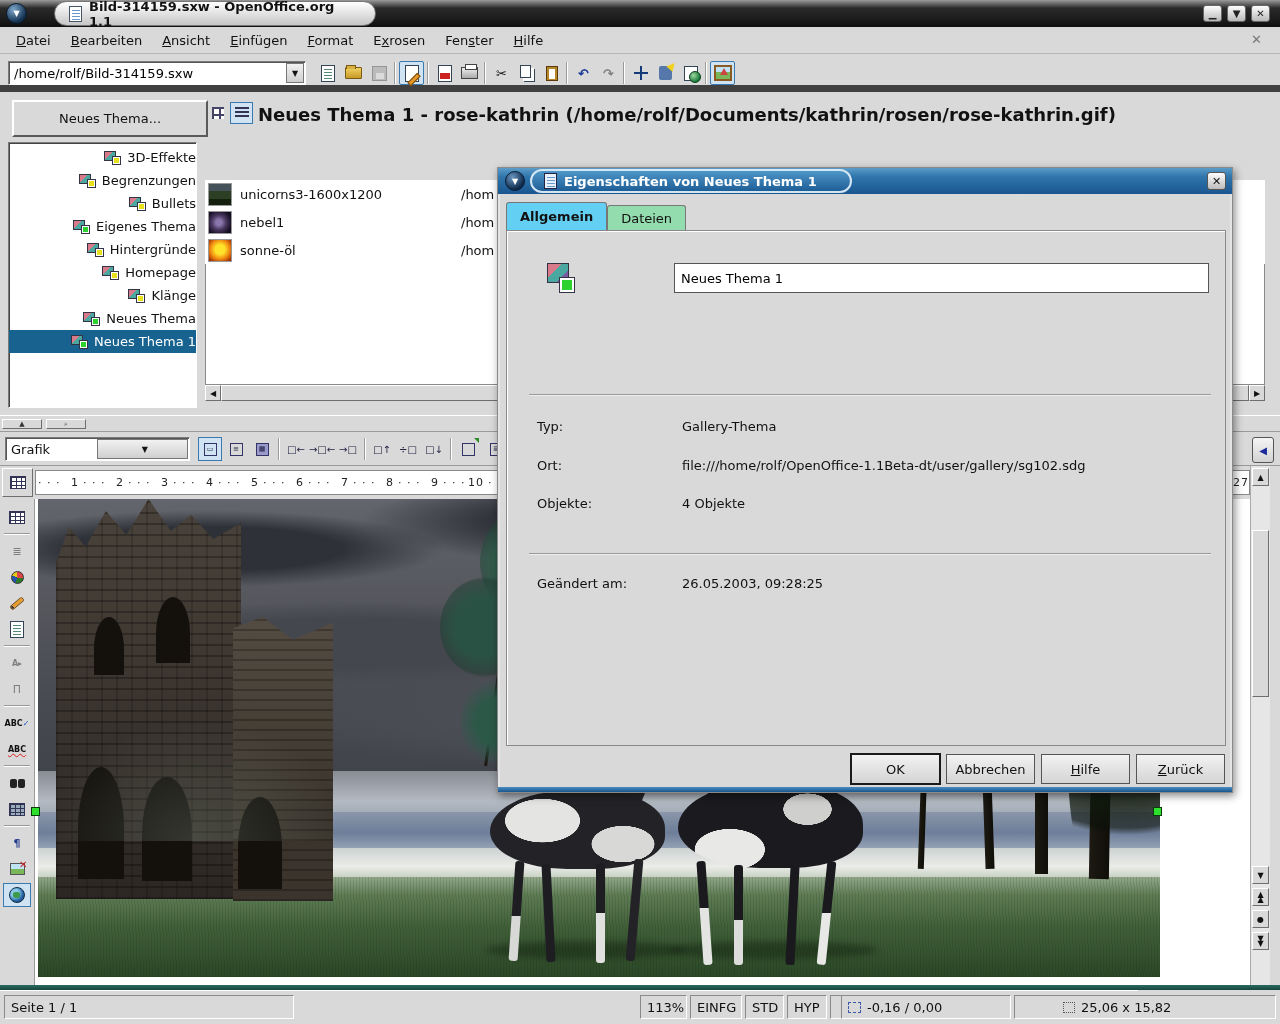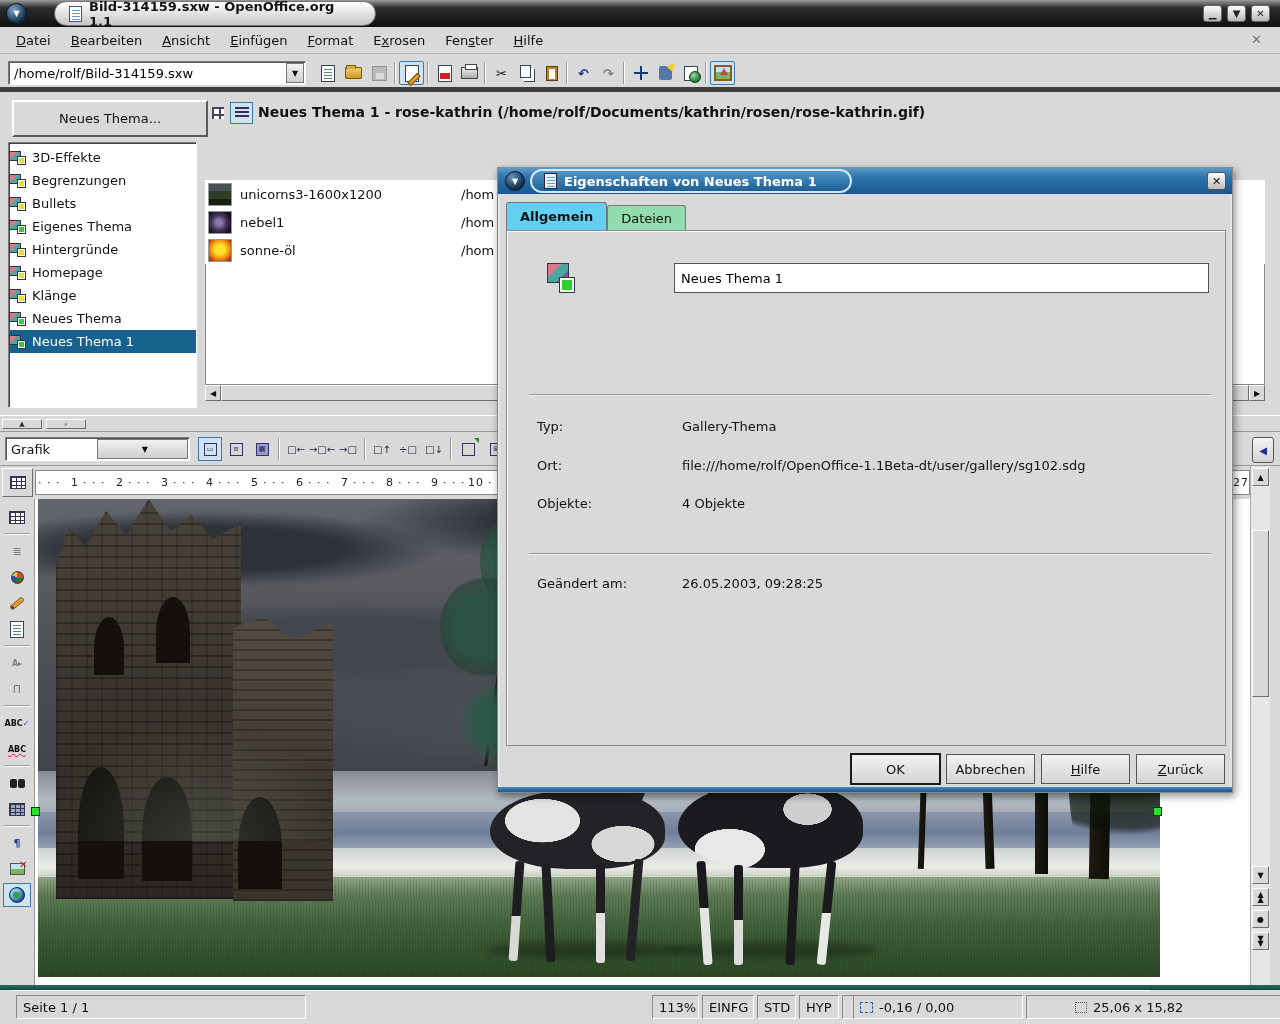--- a/index.html
+++ b/index.html
@@ -36,21 +36,21 @@
      box-shadow:0 3px 0 #69c, 0 6px 0 #69c, 0 9px 0 #69c; background:#69c; }
 
   
   .menubar { left:0; top:27px; width:1280px; height:27px; background:var(--ui);
     border-bottom:1px solid #b5b5b5; display:flex; align-items:center; padding-left:6px; }
   .menu-item { padding:4px 10px; }
   .menubar .close-x { position:absolute; right:18px; top:5px; color:#777; font-weight:bold; font-size:13px; }
 
   
   .funcbar { left:0; top:54px; width:1280px; height:38px; background:var(--ui);
-    border-bottom:5px solid #404040; }
+    border-bottom:7px solid #404040; }
   .urlbox { left:8px; top:7px; width:298px; height:24px; background:#fff;
     border:1px solid #7a7a7a; border-right-color:#fff; border-bottom-color:#fff;
     box-shadow:inset 1px 1px 0 #555; display:flex; align-items:center; }
   .urlbox input { flex:1; border:0; outline:0; font:13px "DejaVu Sans",sans-serif; padding-left:5px; background:transparent; }
   .combo-arrow { width:18px; height:20px; margin:1px; background:linear-gradient(180deg,#f2f2f2,#cfcfcf);
     border:1px solid #777; display:flex; align-items:center; justify-content:center; font-size:8px; }
   .ic { width:25px; height:24px; display:flex; align-items:center; justify-content:center;
         font-size:13px; position:absolute; top:7px; }
   .ic.active { border:1px solid #3a7ab0; background:#cfe3f2; border-radius:2px; }
   .ic.dis { filter:grayscale(1); opacity:.45; }
@@ -91,40 +91,40 @@
      border-right:4px solid transparent; border-bottom:7px solid #c44; }
 
   
   .gallery { left:0; top:92px; width:1280px; height:323px; background:var(--ui); }
   .nt-btn { left:12px; top:8px; width:196px; height:37px; font-size:13px;
      display:flex; align-items:center; justify-content:center;
      background:var(--ui); border:2px solid; border-color:#fff #5a5a5a #5a5a5a #fff; }
   .themelist { left:8px; top:50px; width:189px; height:266px; background:#fff;
      border:1px solid #7a7a7a; border-right-color:#fff; border-bottom-color:#fff;
      box-shadow:inset 1px 1px 0 #444; padding-top:3px; }
-  .theme-row { display:flex; align-items:center; gap:6px; height:23px; padding-left:0; }
+  .theme-row { display:flex; align-items:center; gap:6px; height:23px; padding-left:12px;justify-content:flex-end; }
   .theme-row.sel { background:var(--sel); color:#fff; }
   .ticon { width:17px; height:14px; position:relative; flex:0 0 17px; }
   .ticon .bk { position:absolute; left:0; top:0; width:12px; height:10px; border:1px solid #334;
      background:linear-gradient(135deg,#d87a8a 0 40%,#4aa8a0 40%); }
   .ticon .fr { position:absolute; right:0; bottom:0; width:9px; height:9px; border:1px solid #334; background:#fff; }
   .ticon .fr i { position:absolute; left:1px; top:1px; width:5px; height:5px; display:block; }
   .ticon.yellow .fr i { background:#e8e11a; }
   .ticon.green .fr i { background:#2ed22e; }
 
   .viewbtn { top:10px; width:23px; height:22px; display:flex; align-items:center; justify-content:center; }
   .viewbtn.active { border:1px solid #3a7ab0; background:#cfe3f2; }
   .i-grid { width:12px; height:12px; background:
      conic-gradient(#fff 0 0) padding-box,#446 ; position:relative; }
   .i-grid::before { content:""; position:absolute; inset:0;
      background:linear-gradient(#446 2px,transparent 2px) 0 0/100% 7px,
                 linear-gradient(90deg,#446 2px,transparent 2px) 0 0/7px 100%; }
   .i-list { width:14px; height:12px;
      background:linear-gradient(#335 2px,transparent 2px) 0 0/100% 4px; }
-  .gal-title { left:258px; top:12px; font-weight:bold; font-size:14px; }
+  .gal-title { left:258px; top:12px; font-weight:bold; font-size:18px; }
 
   .gtable-head { left:205px; top:38px; width:1060px; height:22px; display:flex; }
   .gth { display:flex; align-items:center; justify-content:center; font-size:13px; }
   .grow { position:absolute; left:205px; width:1060px; height:28px; display:flex; align-items:center; background:#fff; }
   .grow.sel { background:var(--sel); color:#fff; }
   .grow .thumb { width:24px; height:23px; border:1px solid #999; margin:0 8px 0 3px; flex:0 0 24px; }
   .grow .title { width:215px; }
   .grow .path  { padding-left:6px; }
   .t0 { background:radial-gradient(circle at 40% 40%, #cfd4c2 0 15%, transparent 16%),
         radial-gradient(circle at 65% 60%, #b8c0a8 0 18%, transparent 19%), #f1f1e8; }
@@ -242,21 +242,21 @@
   .handle { width:9px; height:9px; background:var(--handle,#2ee02e); border:1px solid #0a3a0a; position:absolute; z-index:5; }
 
   
   .vscroll { left:1250px; top:466px; width:20px; height:519px; background:#e6e6e6; border-left:1px solid #aaa; }
   .vs-btn { left:1px; width:17px; height:18px; font-size:8px; display:flex; align-items:center; justify-content:center; flex-direction:column; line-height:5px; position:absolute; }
   .vs-thumb { left:1px; top:64px; width:17px; height:167px; position:absolute; }
   .rightedge { left:1270px; top:466px; width:10px; height:519px; background:var(--ui); }
 
   
   .tealstrip { left:0; top:985px; width:1280px; height:5px; background:linear-gradient(180deg,#2a6a60,#16473f); }
-  .statusbar { left:12px; top:990px; width:1138px; height:34px; background:var(--ui); border-top:1px solid #fff; }
+  .statusbar { left:0; top:990px; width:1138px; height:34px; background:var(--ui); border-top:1px solid #fff; }
   .sp { position:absolute; top:4px; height:24px; display:flex; align-items:center; padding:0 6px; font-size:13px; }
   .posicon { width:13px; height:11px; border:1px dashed #3a5aa8; margin-right:6px; }
   .sizeicon { width:12px; height:11px; border:1px dotted #555; margin-right:6px; }
 
   
   .dialog { left:497px; top:167px; width:736px; height:626px; z-index:40;
      background:#d9d9d9; border:1px solid #8a8a8a; box-shadow:2px 3px 8px rgba(0,0,0,.45);
      outline:2px solid #e4e4e4; outline-offset:-3px; }
   .dtitle { position:absolute; left:0; top:0; width:100%; height:26px;
      background:linear-gradient(180deg,#5b9cc8 0%,#2e74ab 35%,#1a5690 100%); }

